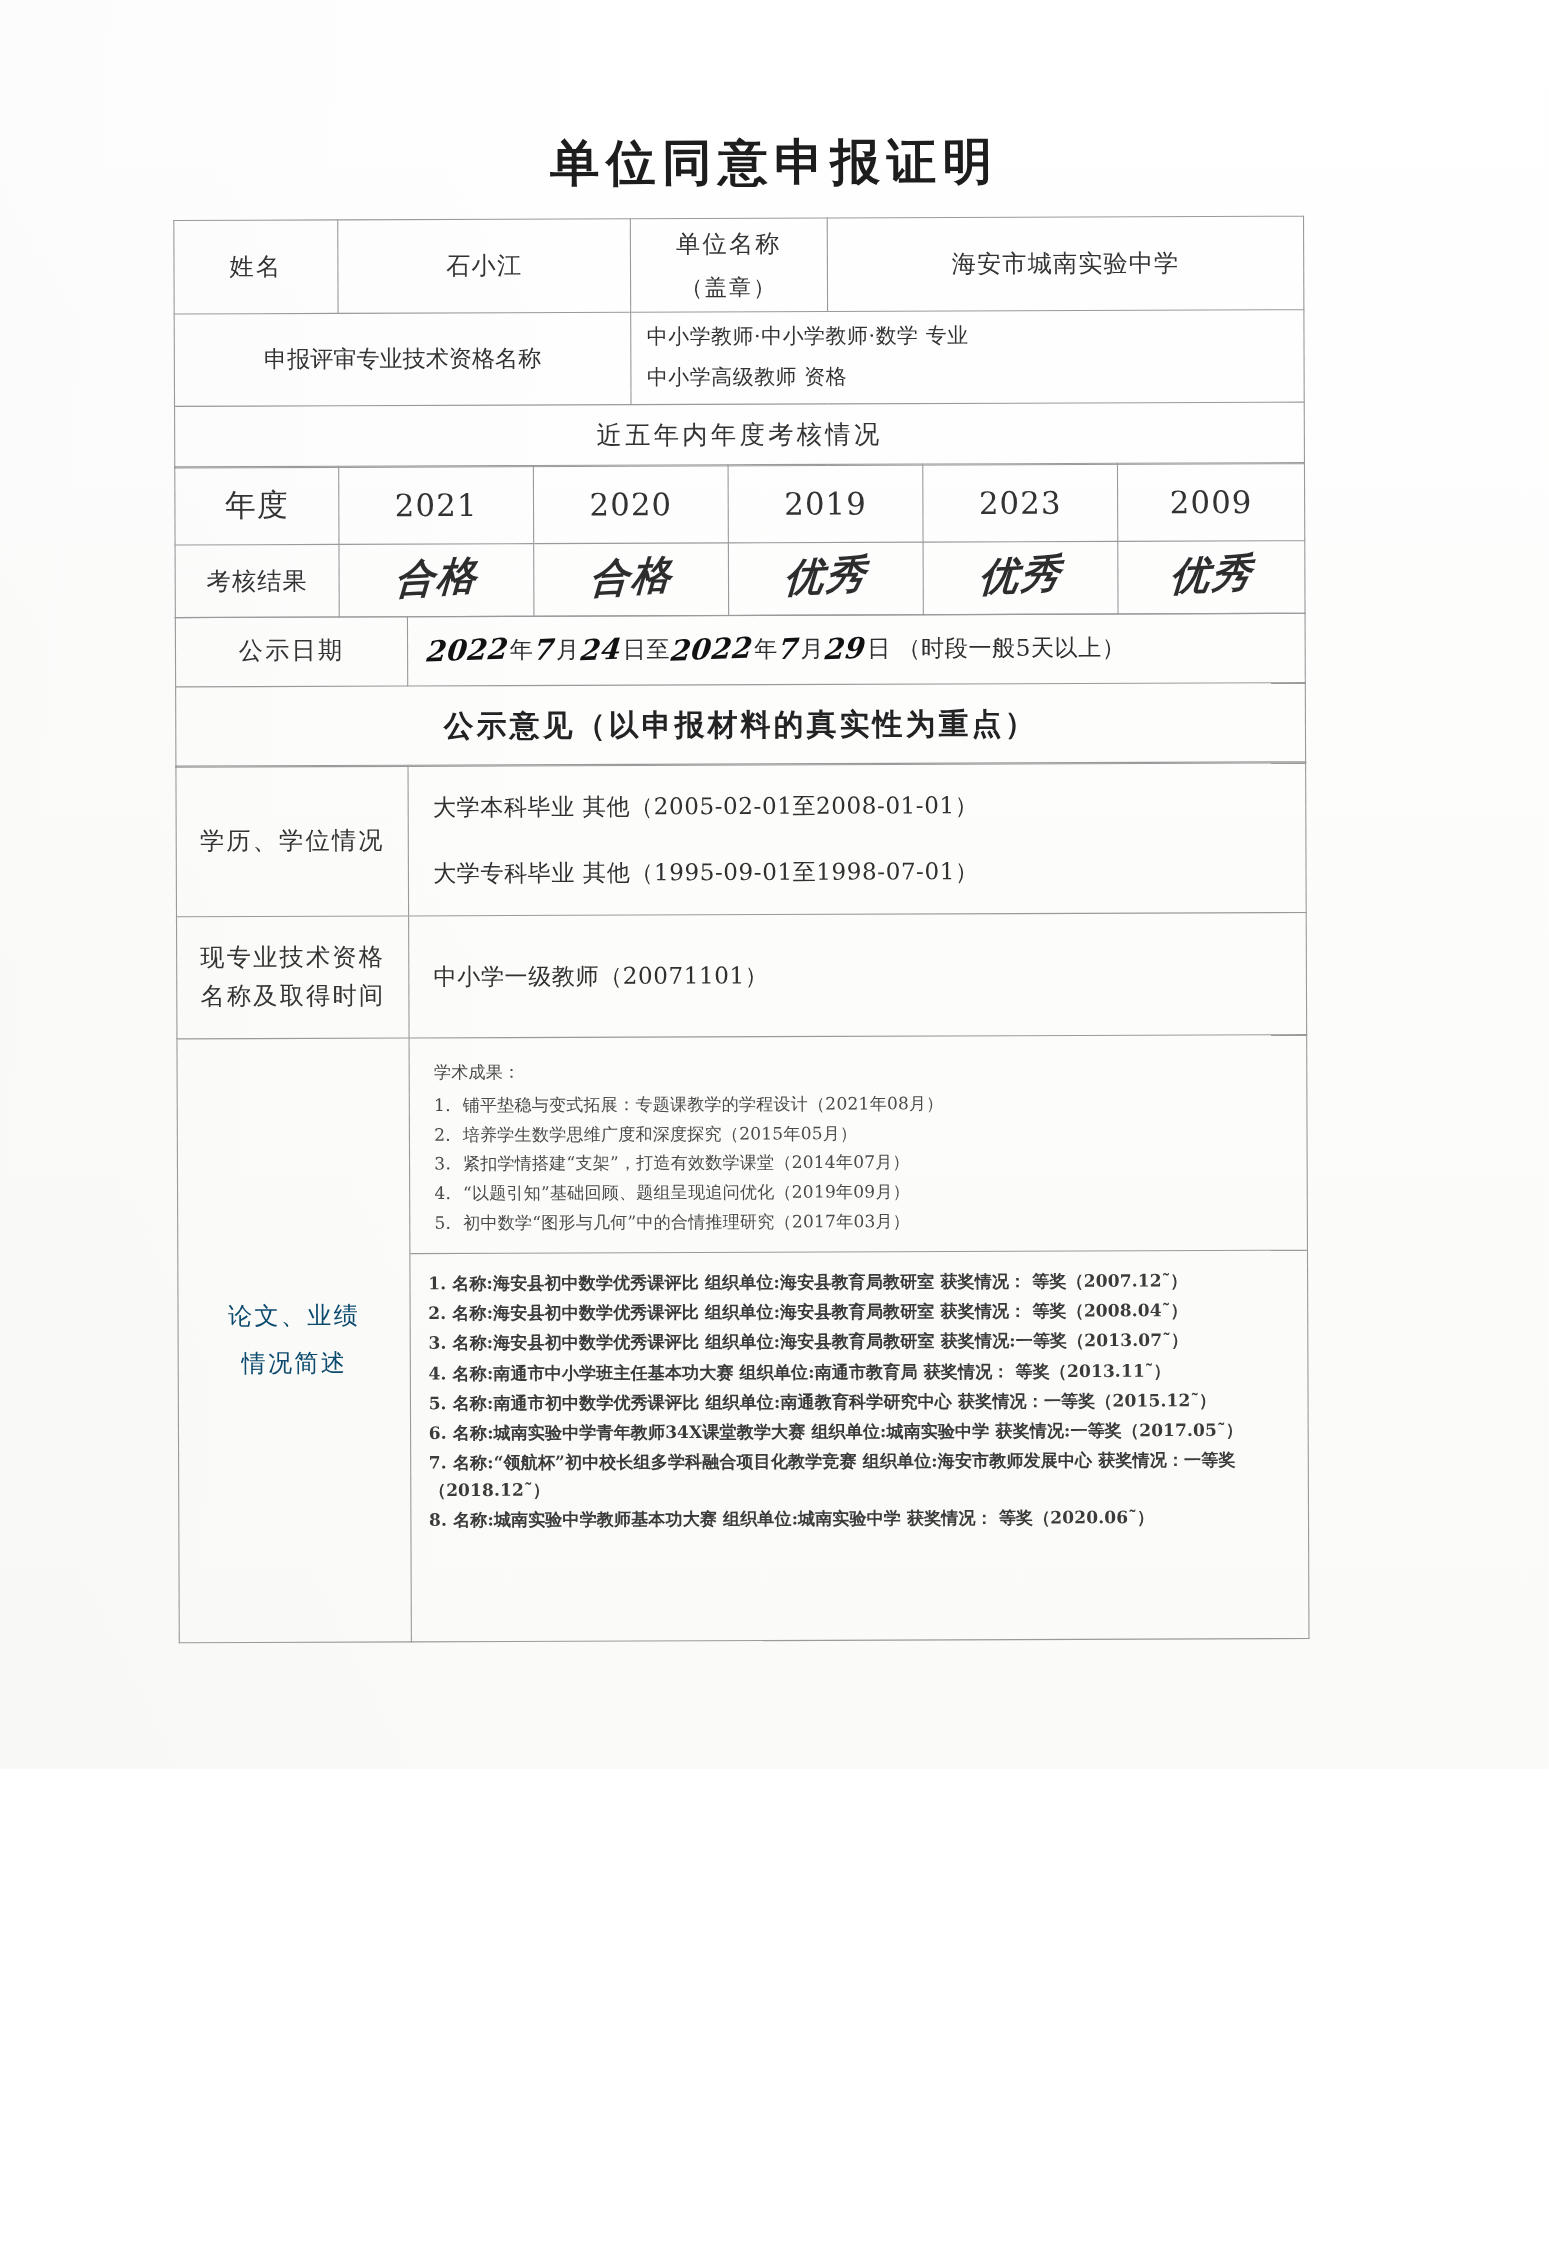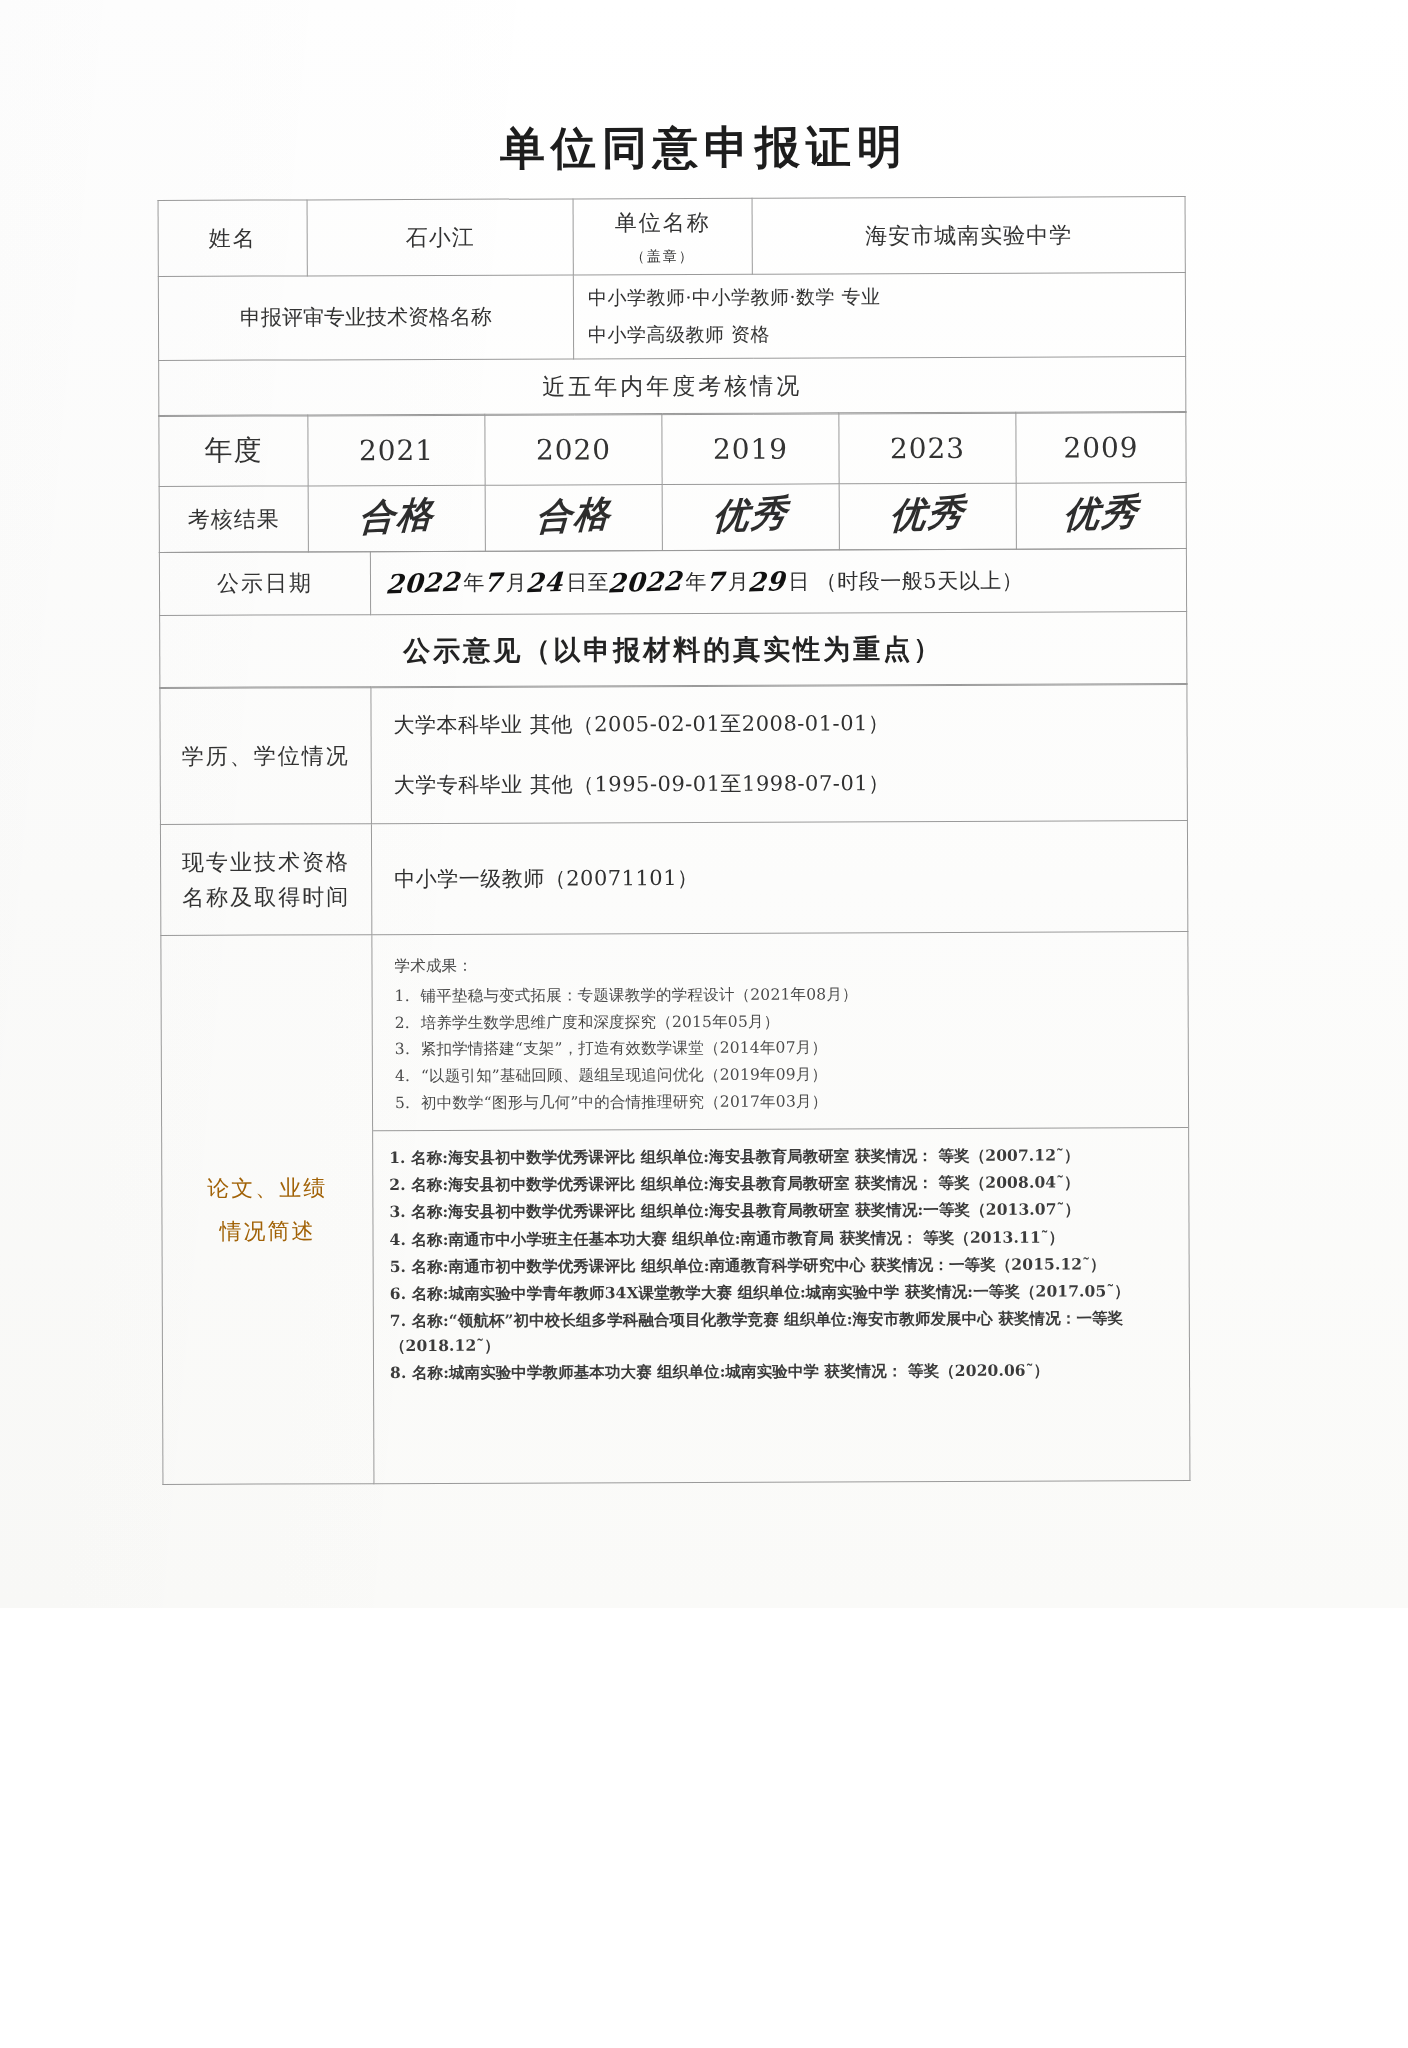--- a/index.html
+++ b/index.html
@@ -83,21 +83,21 @@
     letter-spacing: 1px;
     color: #333;
   }
   .lbl-tight {
     text-align: center;
     font-size: 21px;
     letter-spacing: 0px;
     color: #333;
     white-space: nowrap;
   }
-  .sub { font-size: 14px; }
+  .sub { font-size: 20px; }
 
   .qual-text {
     text-align: left;
     font-size: 19px;
     line-height: 1.55;
     letter-spacing: 0.5px;
     padding: 8px 10px 8px 14px;
     color: #333;
   }
 
@@ -212,21 +212,21 @@
     border-collapse: collapse;
     table-layout: fixed;
   }
   table.inner td { border: 1.6px solid #9a9a9a; padding: 0; }
 
   .side-label {
     text-align: center;
     font-size: 22px;
     letter-spacing: 2px;
     line-height: 1.6;
-    color: #a16207;
+    color: #0c4a6e;
     padding: 8px 4px;
   }
 </style>
 </head>
 <body>
 
 <div class="page">
   <div class="paper-tint"></div>
 
   <div class="doc-title">单位同意申报证明</div>

